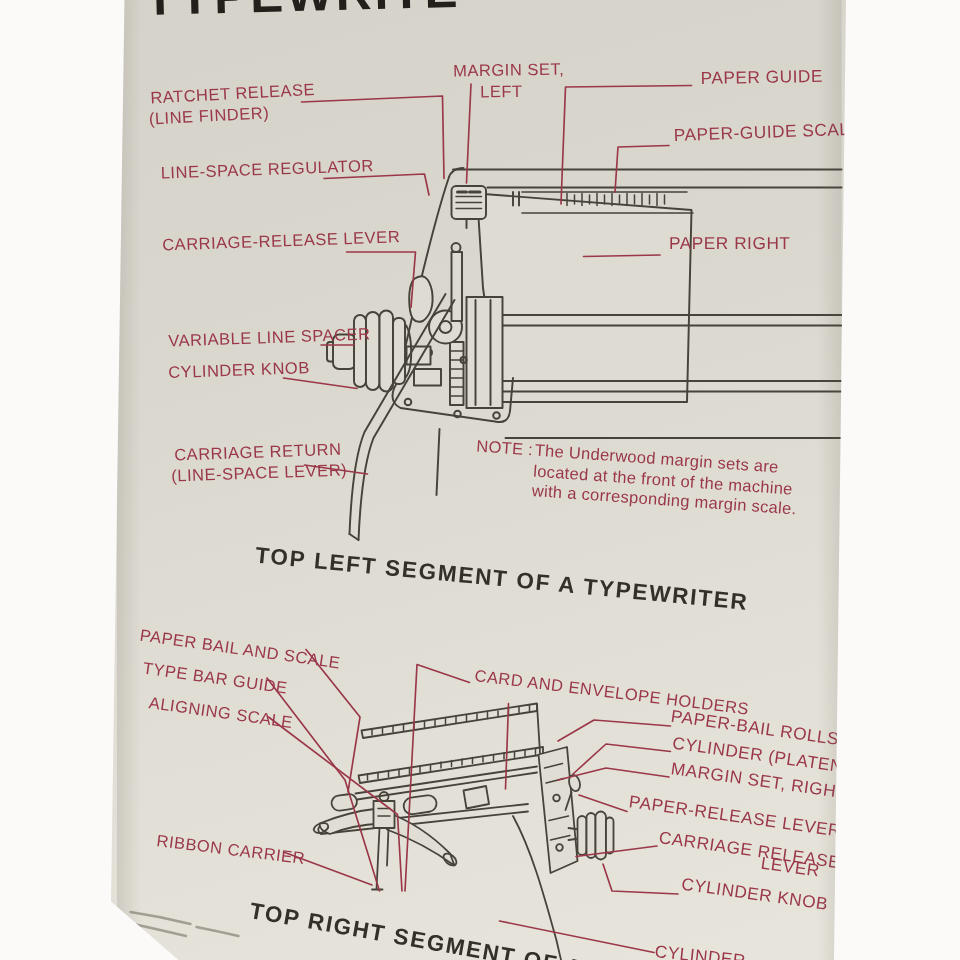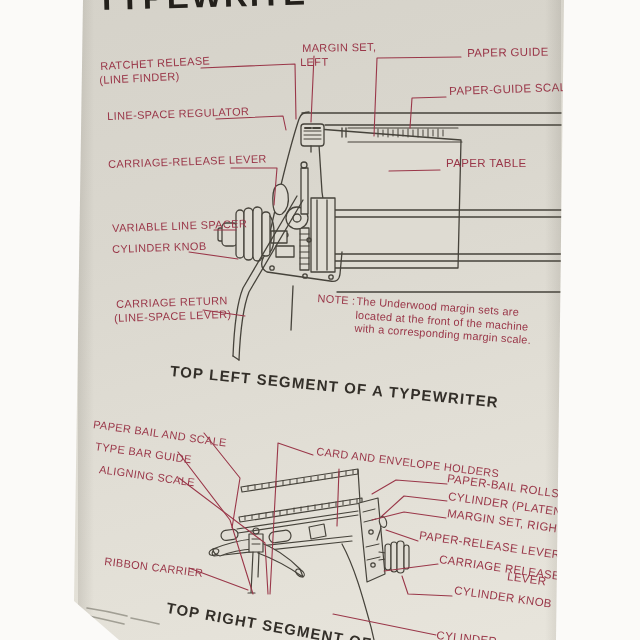--- a/index.html
+++ b/index.html
@@ -171,30 +171,30 @@
       <g stroke="#8b887e" stroke-width="1.6" fill="none" opacity=".75" stroke-linecap="round">
         <path d="M87,608 q20,3 40,8 M131,618 q15,3 28,6 M89,616 q18,4 35,8"></path>
       </g>
     </svg>
 
     <div class="title">TYPEWRITE</div>
 
     <div class="lbl" style="left:100px;top:61px;transform:rotate(-3deg);">RATCHET RELEASE</div>
     <div class="lbl" style="left:99px;top:75px;transform:rotate(-3deg);">(LINE FINDER)</div>
     <div class="lbl" style="left:302px;top:43px;transform:rotate(-1deg);">MARGIN SET,</div>
-    <div class="lbl" style="left:300px;top:57px;transform:rotate(-1deg);">LEFT</div>
+    <div class="lbl" style="left:320px;top:57px;transform:rotate(-1deg);">LEFT</div>
     <div class="lbl md" style="left:467px;top:48px;transform:rotate(-1deg);">PAPER GUIDE</div>
     <div class="lbl md" style="left:449px;top:86px;transform:rotate(-2deg);">PAPER-GUIDE SCALE</div>
     <div class="lbl" style="left:107px;top:111px;transform:rotate(-2deg);">LINE-SPACE REGULATOR</div>
     <div class="lbl" style="left:108px;top:159px;transform:rotate(-2deg);">CARRIAGE-RELEASE LEVER</div>
     <div class="lbl" style="left:112px;top:223px;transform:rotate(-2deg);">VARIABLE LINE SPACER</div>
     <div class="lbl" style="left:112px;top:244px;transform:rotate(-2deg);">CYLINDER KNOB</div>
     <div class="lbl" style="left:116px;top:299px;transform:rotate(-2deg);">CARRIAGE RETURN</div>
     <div class="lbl" style="left:114px;top:313px;transform:rotate(-2deg);">(LINE-SPACE LEVER)</div>
-    <div class="lbl md" style="left:446px;top:158px;">PAPER TABLE</div>
+    <div class="lbl md" style="left:446px;top:158px;">PAPER RIGHT</div>
 
     <div class="note">
       <span class="nh">NOTE :</span>
       <div class="nl">The Underwood margin sets are</div>
       <div class="nl">located at the front of the machine</div>
       <div class="nl">with a corresponding margin scale.</div>
     </div>
 
     <div class="cap" style="left:171px;top:363px;transform:rotate(5.5deg);">TOP LEFT SEGMENT OF A TYPEWRITER</div>
 

